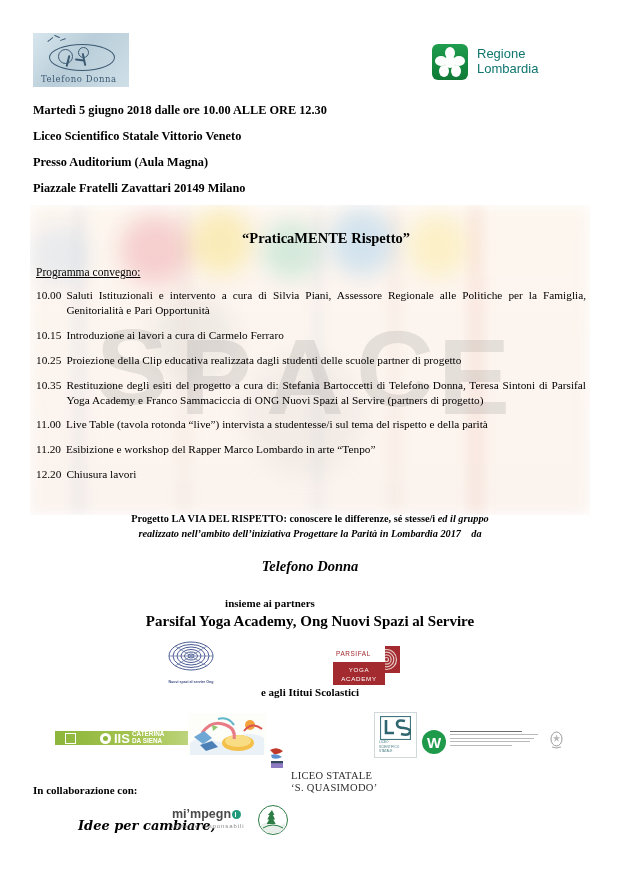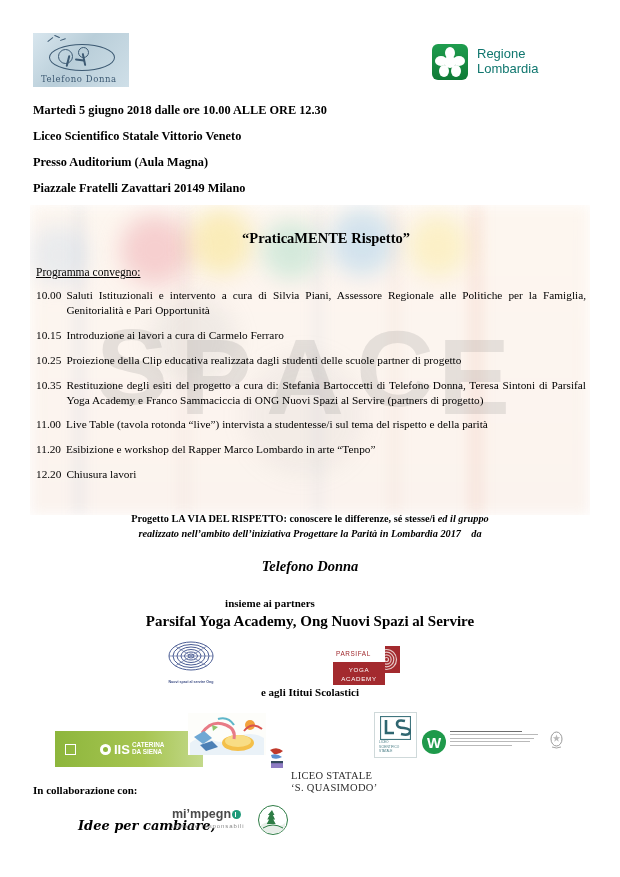--- a/index.html
+++ b/index.html
@@ -297,21 +297,21 @@
     width: 27px; height: 27px;
     background: #a32a2e;
   }
 
   
   .school-green {
     position: absolute;
     left: 55px;
     top: 731px;
     width: 148px;
-    height: 36px;
+    height: 14px;
     background: linear-gradient(90deg, #8db63c 0%, #a7c552 60%, #c3d98b 100%);
     display: flex;
     align-items: center;
   }
   .sg-sq {
     width: 9px; height: 9px;
     border: 1px solid #ffffff;
     margin-left: 10px;
   }
   .sg-c {

